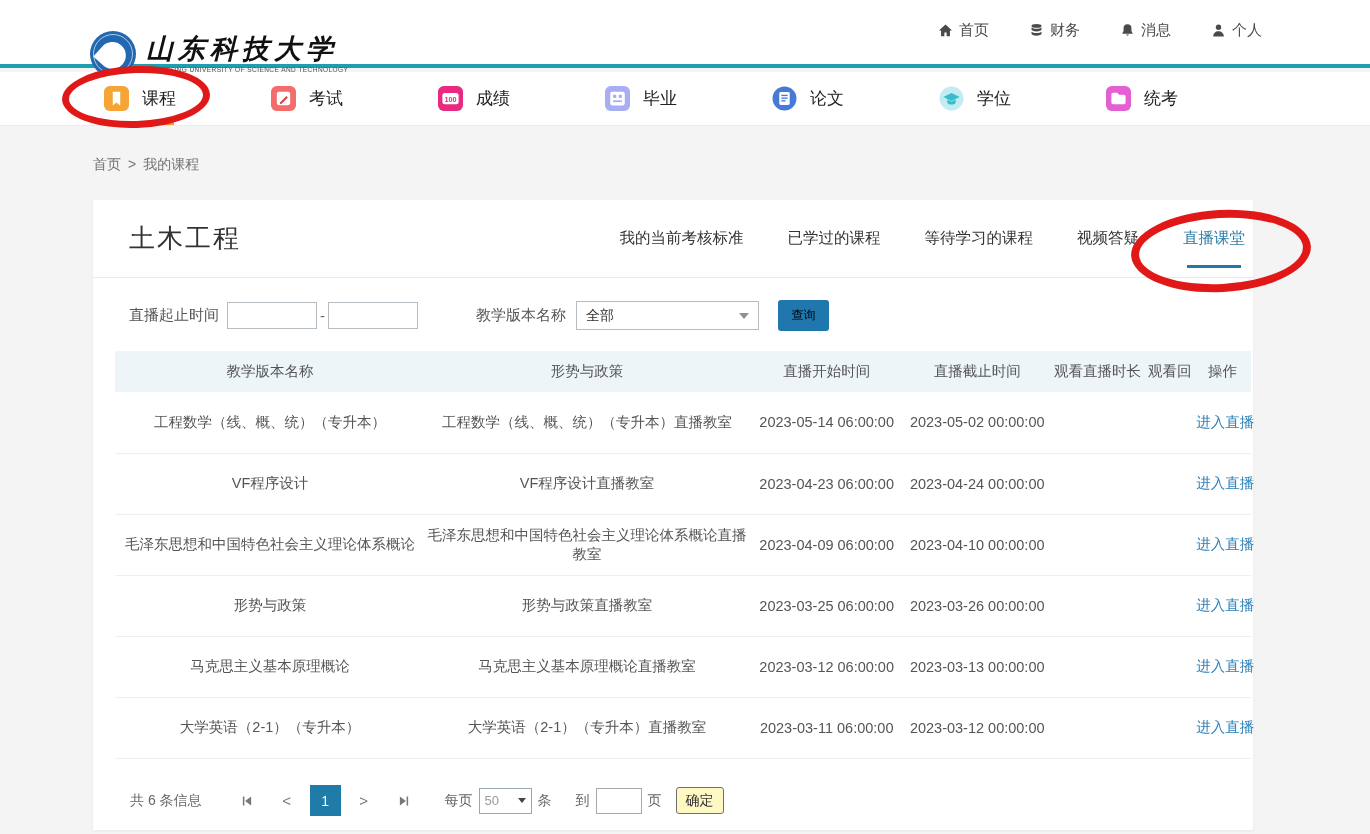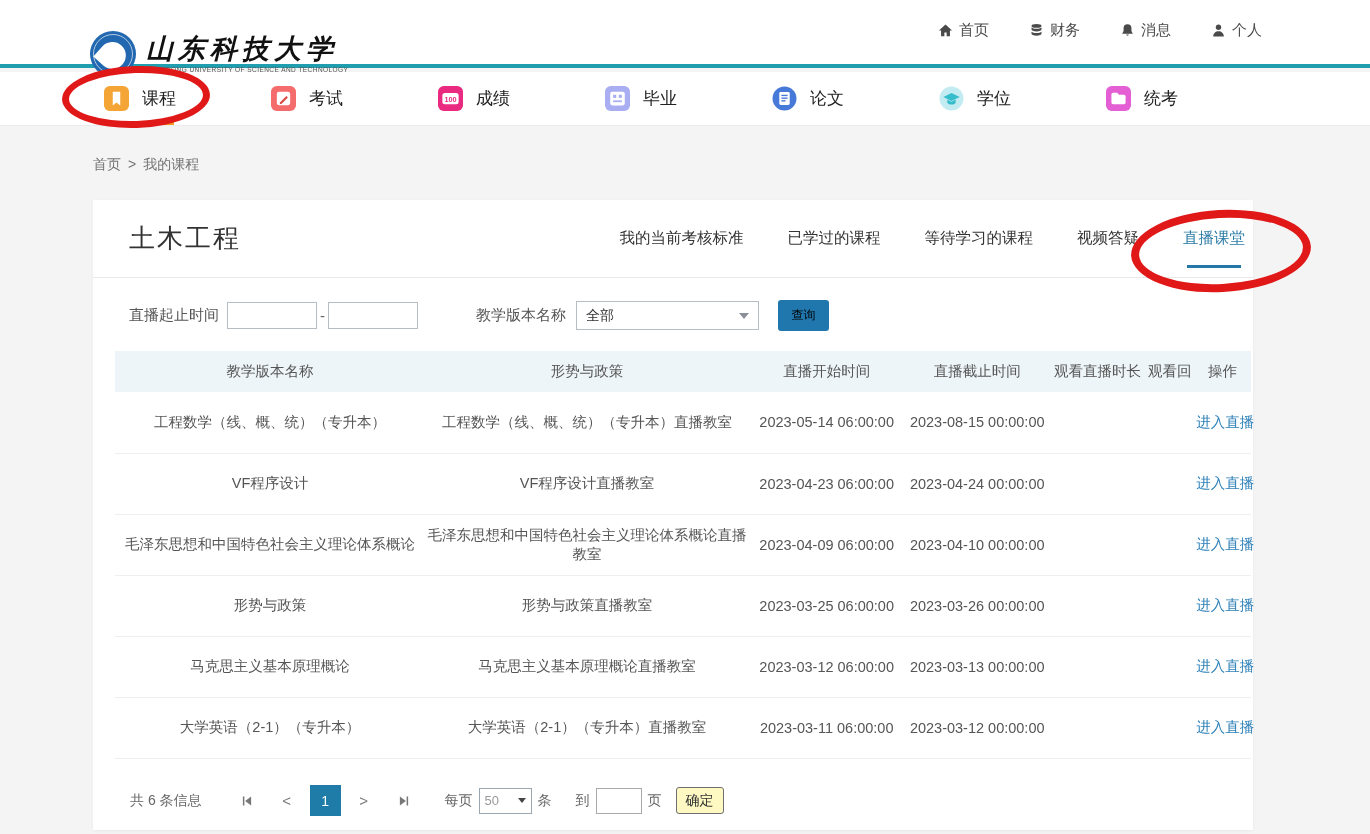--- a/index.html
+++ b/index.html
@@ -270,21 +270,21 @@
           <th>观看直播时长</th>
           <th>观看回</th>
           <th>操作</th>
         </tr>
       </thead>
     <tbody>
         <tr>
           <td>工程数学（线、概、统）（专升本）</td>
           <td>工程数学（线、概、统）（专升本）直播教室</td>
           <td>2023-05-14 06:00:00</td>
-          <td>2023-08-15 00:00:00</td>
+          <td>2023-05-02 00:00:00</td>
           <td></td>
           <td></td>
           <td><a>进入直播</a></td>
         </tr>
         <tr>
           <td>VF程序设计</td>
           <td>VF程序设计直播教室</td>
           <td>2023-04-23 06:00:00</td>
           <td>2023-04-24 00:00:00</td>
           <td></td>

